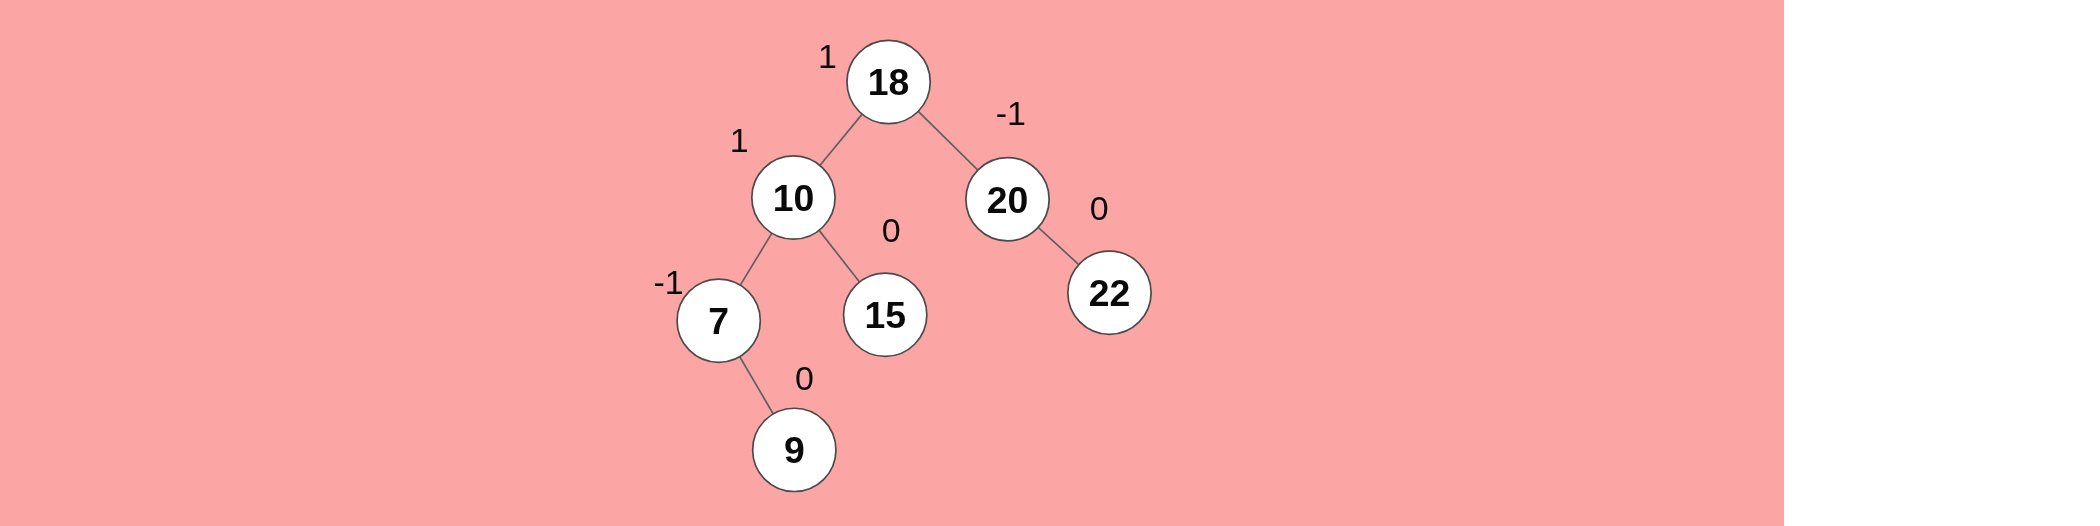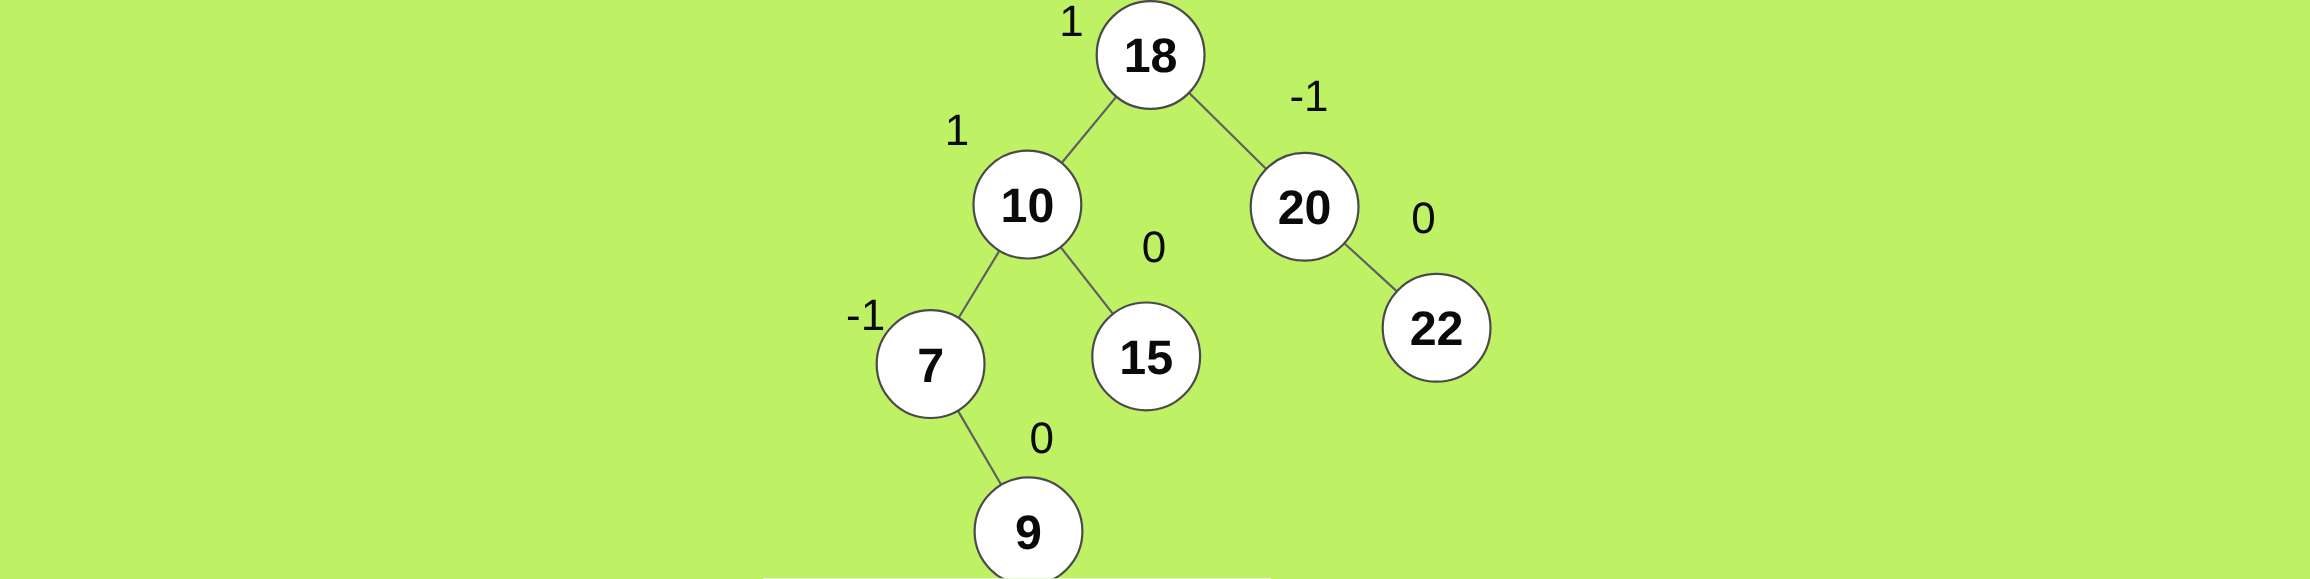--- a/index.html
+++ b/index.html
@@ -2,23 +2,23 @@
 <html><head>
 <meta charset="utf-8">
 <style>
   html, body {
     margin: 0;
     padding: 0;
     background: #ffffff;
   }
   .canvas {
     position: relative;
-    width: 2100px;
+    width: 1784px;
     height: 526px;
-    background: #bef264;
+    background: #fca5a5;
     overflow: hidden;
     font-family: "Liberation Sans", sans-serif;
   }
   .canvas svg {
     display: block;
     width: 100%;
     height: 100%;
   }
   .tree-edge {
     fill: none;

